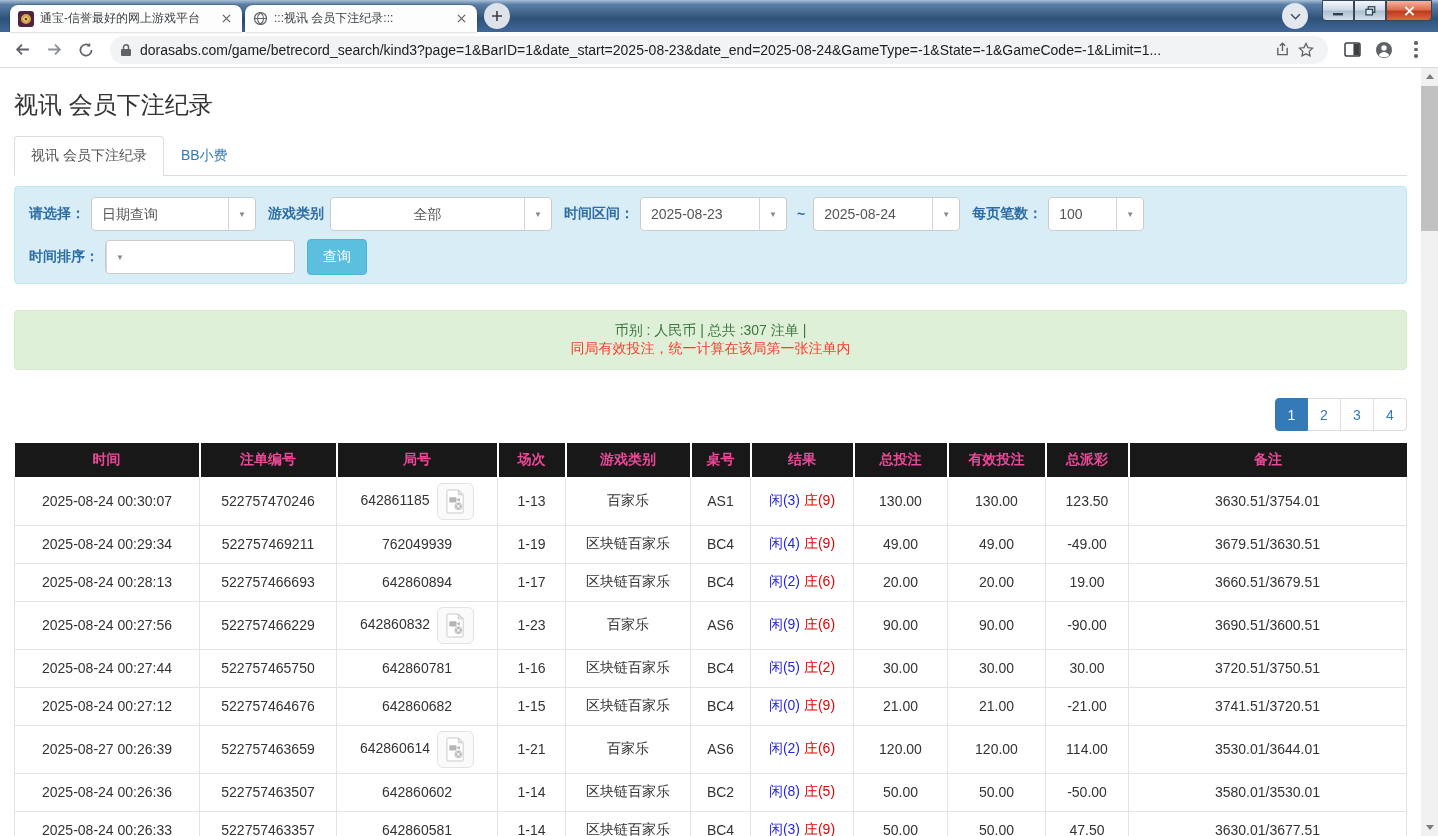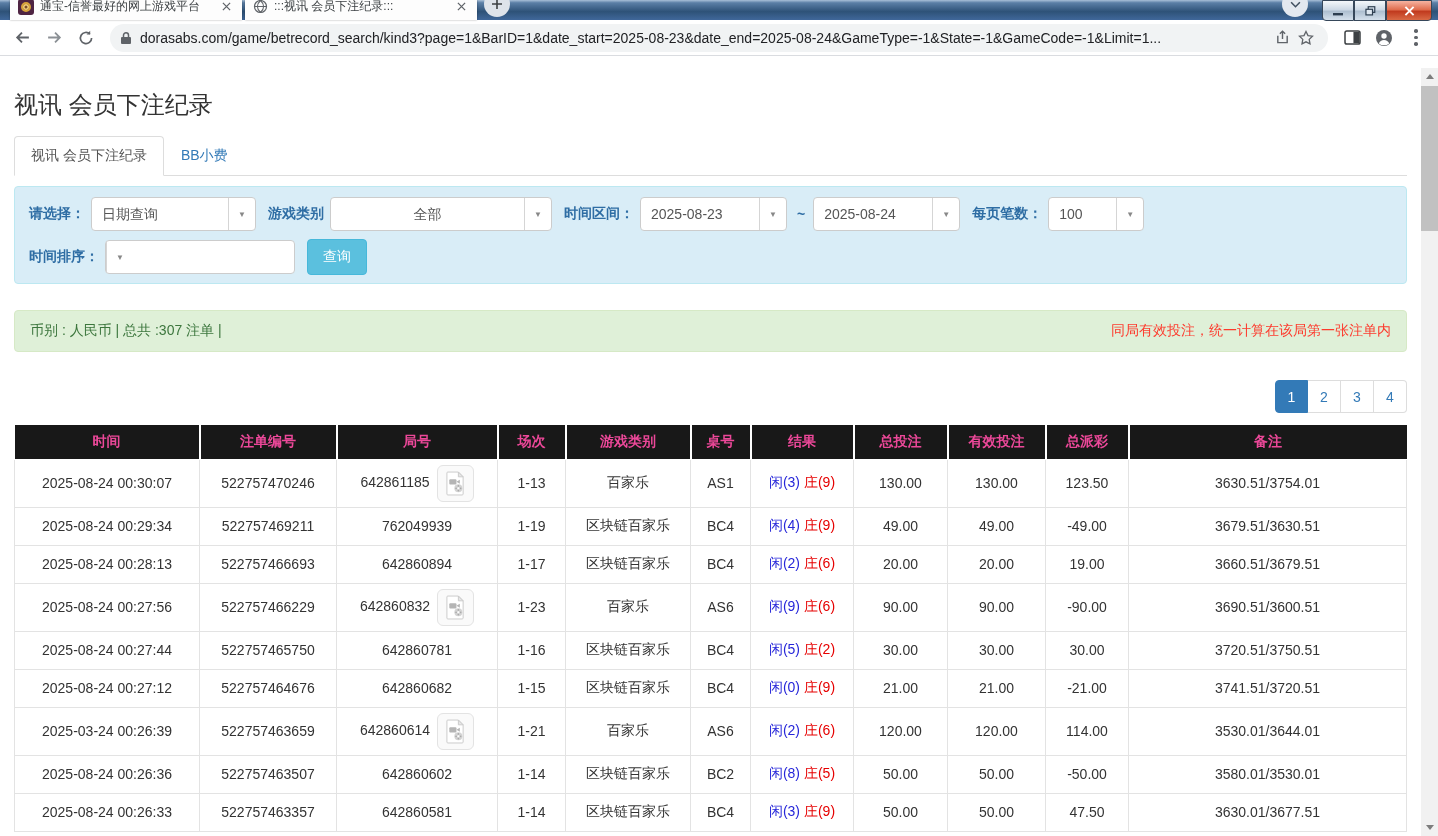--- a/index.html
+++ b/index.html
@@ -7,21 +7,21 @@
     --result-player-blue:#2626d9; --result-banker-red:#e60000;
     --header-bg:#181818; --panel-bg:#d9edf7; --panel-border:#bce8f1;
     --summary-bg:#dff0d8; --summary-border:#d6e9c6; --summary-text:#3c763d;
     --warning-red:#fd3a2d; --button-cyan:#5bc0de; --link-blue:#337ab7;
   }
   *{box-sizing:border-box; margin:0; padding:0;}
   html,body{width:1438px; height:836px; overflow:hidden;}
   body{font-family:"Liberation Sans","DejaVu Sans",sans-serif; background:#fff; position:relative;}
 
   
-  .titlebar{height:20px; background:linear-gradient(180deg,#a9c0d8 0,#5b7fa6 14%,#2e5278 58%,#40679a 100%); display:flex; align-items:flex-end; padding-left:10px; position:relative;}
+  .titlebar{height:32px; background:linear-gradient(180deg,#a9c0d8 0,#5b7fa6 14%,#2e5278 58%,#40679a 100%); display:flex; align-items:flex-end; padding-left:10px; position:relative;}
   .tab{width:232px; height:27px; background:#fdfdfd; border-radius:8px 8px 0 0; display:flex; align-items:center; padding:0 8px; margin-right:3px; box-shadow:0 0 2px rgba(0,0,0,.4);}
   .tab .tab-title{flex:1; font-size:12px; color:#3c4043; white-space:nowrap; overflow:hidden; text-overflow:ellipsis; margin:0 6px;}
   .tab-close{width:16px; height:16px; border-radius:8px; display:flex; align-items:center; justify-content:center; cursor:pointer;}
   .favicon1{width:16px; height:16px; border-radius:3px; background:#4e2442; display:flex; align-items:center; justify-content:center; flex:none;}
   .favicon1 .fav-ring{width:10px; height:10px; border-radius:50%; border:2px solid #d8a33a; background:#7a4b2a; box-shadow:inset 0 0 0 1.5px #f3d27a;}
   .newtab-btn{width:26px; height:26px; border-radius:50%; background:#dee3ea; display:flex; align-items:center; justify-content:center; margin:0 0 3px 4px; cursor:pointer;}
   .titlebar-spacer{flex:1;}
   .tabsearch-btn{width:26px; height:26px; border-radius:50%; background:#e3e8ef; display:flex; align-items:center; justify-content:center; margin-bottom:3px; margin-right:14px; cursor:pointer;}
   .win-controls{display:flex; align-self:flex-start; margin-right:6px;}
   .win-btn{width:32px; height:21px; display:flex; align-items:center; justify-content:center; border:1px solid #36475a; background:linear-gradient(180deg,#f4f8fb 0,#cdd9e6 45%,#aebfd0 55%,#d4e0ec 100%); cursor:pointer;}
@@ -48,21 +48,21 @@
   .filter-panel{margin-top:10px; background:var(--panel-bg); border:1px solid var(--panel-border); border-radius:4px; padding:10px 12px 8px;}
   .filter-row{display:flex; align-items:center; flex-wrap:nowrap;}
   .filter-row + .filter-row{margin-top:8px;}
   .f-label{font-size:14px; font-weight:bold; color:#2e6da4; margin:0 6px 0 2px; white-space:nowrap;}
   .sel{display:inline-flex; height:34px; background:#ffffff; border:1px solid #ccc; border-radius:4px; align-items:stretch; margin-right:10px; cursor:pointer;}
   .sel .sel-val{font-size:14px; color:#555; line-height:32px; padding:0 10px; white-space:nowrap;}
   .sel .sel-caret{width:27px; border-left:1px solid #d5d5d5; display:flex; align-items:center; justify-content:center; color:#888; font-size:8px;}
   .tilde{font-size:14px; color:#2e6da4; margin:0 8px 0 0; font-weight:bold;}
   .btn-search{background:var(--button-cyan); border:1px solid #46b8da; color:#fff; font-size:14px; border-radius:4px; padding:8px 15px; cursor:pointer; margin-left:2px;}
 
-  .summary-bar{margin-top:26px; background:var(--summary-bg); border:1px solid var(--summary-border); border-radius:4px; padding:11px 15px; display:flex; justify-content:space-between; align-items:center;}
+  .summary-bar{margin-top:26px; background:var(--summary-bg); border:1px solid var(--summary-border); border-radius:4px; padding:11px 15px; display:flex; justify-content:space-between; align-items:center;flex-direction:column;}
   .summary-left{font-size:14px; color:var(--summary-text);}
   .summary-right{font-size:14px; color:var(--warning-red);}
 
   .pagination{margin-top:28px; display:flex; justify-content:flex-end;}
   .page-btn{min-width:33px; height:33px; display:flex; align-items:center; justify-content:center; font-size:14px; color:var(--link-blue); background:#fff; border:1px solid #ddd; border-left:none; cursor:pointer; padding:0 10px;}
   .page-btn:first-child{border-left:1px solid #ddd; border-radius:4px 0 0 4px;}
   .page-btn:last-child{border-radius:0 4px 4px 0;}
   .page-btn.active{background:var(--accent-blue); border-color:var(--accent-blue); color:#fff;}
 
   table.bet-table{width:100%; margin-top:12px; border-collapse:collapse; table-layout:fixed;}
@@ -404,21 +404,21 @@
           <td>1-15</td>
           <td>区块链百家乐</td>
           <td>BC4</td>
           <td><span class="res-p">闲(0)</span> <span class="res-b">庄(9)</span></td>
           <td class="blue-num">21.00</td>
           <td>21.00</td>
           <td class="neg">-21.00</td>
           <td>3741.51/3720.51</td>
         </tr>
         <tr class="tall">
-          <td>2025-03-24 00:26:39</td>
+          <td>2025-08-27 00:26:39</td>
           <td>522757463659</td>
           <td class="round-cell"><span>642860614</span><span class="video-btn">
               <svg width="21" height="25" viewBox="0 0 22 26">
                 <path d="M3 1h11l5 5v18a1 1 0 0 1-1 1H3a1 1 0 0 1-1-1V2a1 1 0 0 1 1-1z" fill="#fff" stroke="#c9c9c9"></path>
                 <path d="M14 1l5 5h-5z" fill="#e6e6e6" stroke="#c9c9c9"></path>
                 <rect x="4.5" y="8.5" width="7.5" height="5.5" rx="1" fill="#b5b5b5"></rect>
                 <path d="M12 11.2l3.5-2v4l-3.5-2z" fill="#b5b5b5"></path>
                 <circle cx="14" cy="18" r="4.2" fill="#d4d4d4"></circle>
                 <circle cx="14" cy="18" r="1.1" fill="#fff"></circle>
                 <circle cx="14" cy="15.6" r="0.9" fill="#aaa"></circle>

